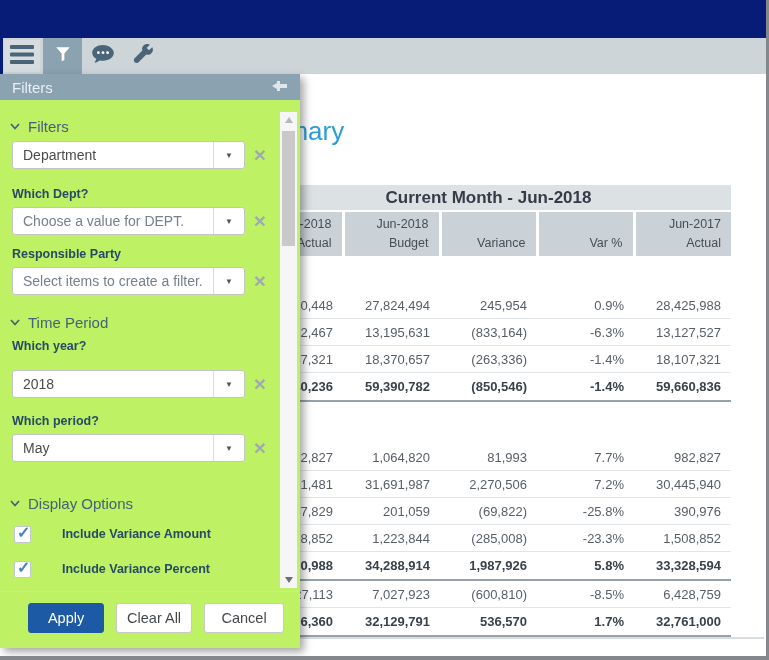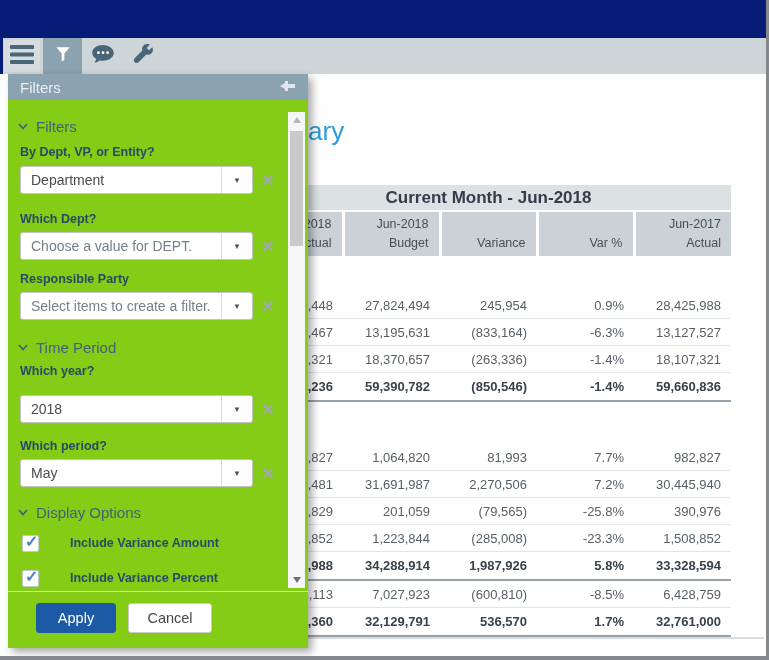--- a/index.html
+++ b/index.html
@@ -15,27 +15,27 @@
   .topbar{position:absolute;left:0;top:0;width:100%;height:38px;background:#071c77;}
   .toolbar{position:absolute;left:0;top:38px;width:100%;height:36px;background:#cdd5d9;
     border-left:3px solid #071c77;box-sizing:border-box;}
   .tool-btn{position:absolute;top:2px;width:36px;height:32px;display:flex;align-items:center;justify-content:center;cursor:pointer;}
   .tool-btn.menu{left:1px;background:#d6dce0;}
   .tool-btn.chat{left:82px;}
   .tool-btn.wrench{left:122px;}
   .filter-tab{position:absolute;left:40px;top:0;width:39px;height:36px;background:#8ba2b1;
     display:flex;align-items:center;justify-content:center;cursor:pointer;}
   
-  .panel{position:absolute;left:8px;top:74px;width:300px;height:574px;background:#84cc16;
+  .panel{position:absolute;left:0;top:74px;width:300px;height:574px;background:#bef264;
     box-shadow:4px 4px 8px rgba(0,0,0,.35);z-index:5;}
   .panel-header{height:26px;background:#8ba2b1;color:#e9eff3;font-size:15px;
     display:flex;align-items:center;justify-content:space-between;padding:0 12px;}
   .panel-body{position:relative;height:491px;overflow:hidden;}
   .sec{display:flex;align-items:center;gap:8px;color:#44607a;font-size:15px;height:18px;margin-left:10px;}
-  .sec.s1{margin-top:17px;} .sec.s2{margin-top:18px;} .sec.s3{margin-top:16px;}
+  .sec.s1{margin-top:17px;} .sec.s2{margin-top:18px;} .sec.s3{margin-top:32px;}
   .flabel{color:#274a67;font-weight:bold;font-size:12.5px;height:15px;margin:0 12px;}
   .fl1{margin-top:10px;} .fl2{margin-top:18px;} .fl3{margin-top:12px;} .fl4{margin-top:8px;} .fl5{margin-top:16px;}
   .drow{display:flex;align-items:center;margin:5px 10px 0 12px;height:28px;}
   .drow.d1{margin-top:6px;} .drow.d4{margin-top:16px;}
   .select{flex:1;max-width:233px;height:28px;background:#fff;border:1px solid #c4c4c4;border-radius:3px;
     display:flex;align-items:center;box-sizing:border-box;cursor:pointer;}
   .select .val{flex:1;padding-left:10px;font-size:14px;color:#4b4b4b;white-space:nowrap;overflow:hidden;}
   .select .val.ph{color:#75808a;}
   .dd-btn{width:30px;align-self:stretch;border-left:1px solid #dcdcdc;display:flex;align-items:center;justify-content:center;}
   .dd-btn::after{content:"\25BC";font-size:8px;color:#4a5560;}
@@ -209,21 +209,21 @@
           <td class="num">29,421,481</td>
           <td class="num">31,691,987</td>
           <td class="num">2,270,506</td>
           <td class="num">7.2%</td>
           <td class="num">30,445,940</td>
         </tr>
         <tr class="data">
           <td></td>
           <td class="num">387,829</td>
           <td class="num">201,059</td>
-          <td class="num">(79,565)</td>
+          <td class="num">(69,822)</td>
           <td class="num">-25.8%</td>
           <td class="num">390,976</td>
         </tr>
         <tr class="data">
           <td></td>
           <td class="num">1,508,852</td>
           <td class="num">1,223,844</td>
           <td class="num">(285,008)</td>
           <td class="num">-23.3%</td>
           <td class="num">1,508,852</td>
@@ -270,21 +270,20 @@
     </div>
 
     <div class="panel-body">
       <div class="sec s1">
         <svg width="10" height="7" viewBox="0 0 10 7">
             <polyline points="1,1 5,5.5 9,1" fill="none" stroke="#44607a" stroke-width="1.7"></polyline>
           </svg>
         <span>Filters</span>
       </div>
 
-      <div class="flabel fl1">By Dept, VP, or Entity?</div>
       <div class="drow d1">
         <div class="select">
           <span class="val">Department</span>
           <span class="dd-btn"></span>
         </div>
         <span class="clear-x"></span>
       </div>
 
       <div class="flabel fl2">Which Dept?</div>
       <div class="drow">
@@ -342,20 +341,21 @@
       </div>
       <div class="chk c2">
         <span class="cb on"></span>
         <span class="cblabel">Include Variance Percent</span>
       </div>
     </div>
 
     <div class="panel-divider"></div>
     <div class="panel-footer">
       <div class="btn primary">Apply</div>
+      <div class="btn secondary">Clear All</div>
       <div class="btn secondary" style="width:84px">Cancel</div>
     </div>
 
     <div class="sbar">
       <div class="sb-up"></div>
       <div class="sb-thumb"></div>
       <div class="sb-down"></div>
     </div>
   </div>
 

